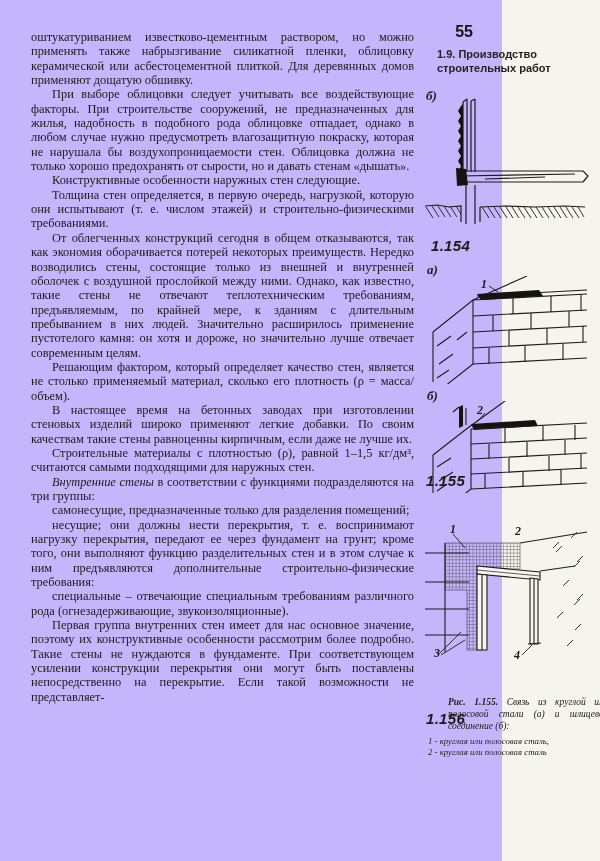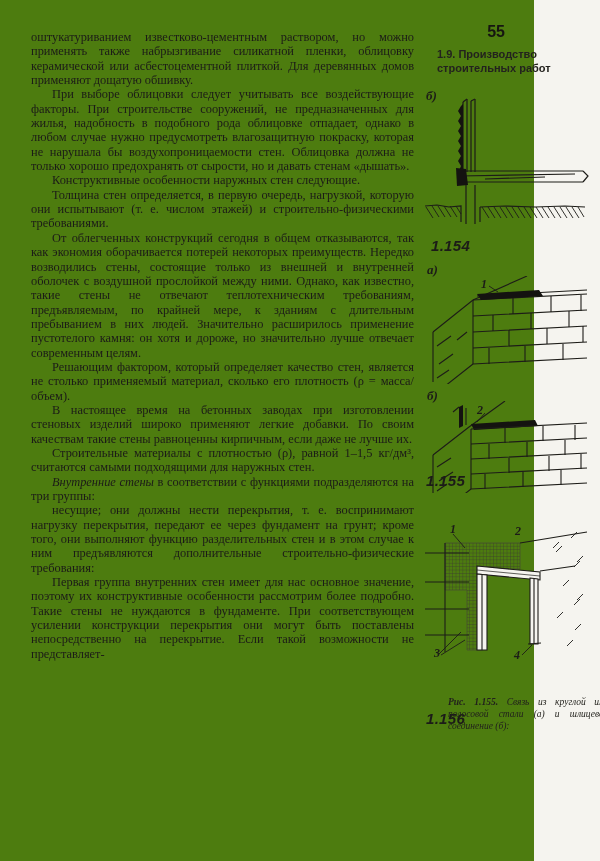--- a/index.html
+++ b/index.html
@@ -3,21 +3,21 @@
 <meta charset="utf-8">
 <style>
   html,body{margin:0;padding:0;}
   body{
     width:600px;height:861px;
     background:#f5f4ef;
     font-family:"Liberation Serif", serif;
     color:#1c1b18;
     overflow:hidden;
   }
-  .page{position:relative;width:502px;height:861px;background:#4d7c0f;padding-left:32px;}
+  .page{position:relative;width:502px;height:861px;background:#c4b5fd;}
 
   
   .text-col{
     position:absolute;left:31px;top:30px;width:383px;
   }
   .text-col p{
     margin:0;
     font-size:12.4px;line-height:14.35px;
     text-align:justify;
     text-indent:21px;
@@ -77,21 +77,23 @@
   <div class="text-col">
     <p class="cont">оштукатуриванием известково-цементным раствором, но можно применять также набрызгивание силикатной пленки, облицовку керамической или асбестоцементной плиткой. Для деревянных домов применяют дощатую обшивку.</p>
     <p>При выборе облицовки следует учитывать все воздействующие факторы. При строительстве сооружений, не предназначенных для жилья, надобность в подобного рода облицовке отпадает, однако в любом случае нужно предусмотреть влагозащитную покраску, которая не нарушала бы воздухопроницаемости стен. Облицовка должна не только хорошо предохранять от сырости, но и давать стенам «дышать».</p>
     <p>Конструктивные особенности наружных стен следующие.</p>
     <p>Толщина стен определяется, в первую очередь, нагрузкой, которую они испытывают (т. е. числом этажей) и строительно-физическими требованиями.</p>
     <p>От облегченных конструкций сегодня в общем отказываются, так как экономия оборачивается потерей некоторых преимуществ. Нередко возводились стены, состоящие только из внешней и внутренней оболочек с воздушной прослойкой между ними. Однако, как известно, такие стены не отвечают теплотехническим требованиям, предъявляемым, по крайней мере, к зданиям с длительным пребыванием в них людей. Значительно расширилось применение пустотелого камня: он хотя и дороже, но значительно лучше отвечает современным целям.</p>
     <p>Решающим фактором, который определяет качество стен, является не столько применяемый материал, сколько его плотность (ρ = масса/объем).</p>
     <p>В настоящее время на бетонных заводах при изготовлении стеновых изделий широко применяют легкие добавки. По своим качествам такие стены равноценны кирпичным, если даже не лучше их.</p>
     <p>Строительные материалы с плотностью (ρ), равной 1–1,5 кг/дм³, считаются самыми подходящими для наружных стен.</p>
     <p><span class="lead-italic">Внутренние стены</span><span> в соответствии с функциями подразделяются на три группы:</span></p>
+    <p>самонесущие, предназначенные только для разделения помещений;</p>
     <p>несущие; они должны нести перекрытия, т. е. воспринимают нагрузку перекрытия, передают ее через фундамент на грунт; кроме того, они выполняют функцию разделительных стен и в этом случае к ним предъявляются дополнительные строительно-физические требования:</p>
+    <p>специальные – отвечающие специальным требованиям различного рода (огнезадерживающие, звукоизоляционные).</p>
     <p>Первая группа внутренних стен имеет для нас основное значение, поэтому их конструктивные особенности рассмотрим более подробно. Такие стены не нуждаются в фундаменте. При соответствующем усилении конструкции перекрытия они могут быть поставлены непосредственно на перекрытие. Если такой возможности не представляет-</p>
   </div>
 
   <div class="page-number">55</div>
   <div class="section-header">1.9. Производство строительных работ</div>
 
   <span class="panel-label" style="left:426px;top:88px;">б)</span>
   <svg class="figure" style="left:425px;top:98px;" width="165" height="140" viewBox="0 0 165 140">
     <g stroke="#1d1c18" fill="none" stroke-width="1.2">
       <path d="M38 4V74 M42 1V74 M46 3V74 M50 1V74"></path>
@@ -175,14 +177,18 @@
   </svg>
   <span class="callout" style="left:450px;top:522px;">1</span>
   <span class="callout" style="left:515px;top:524px;">2</span>
   <span class="callout" style="left:434px;top:646px;">3</span>
   <span class="callout" style="left:514px;top:648px;">4</span>
   <span class="fig-number" style="left:426px;top:678px;margin-top:32px;">1.156</span>
 
   <div class="caption" style="top:697px;">
     <span class="cap-lead">Рис. 1.155.</span><span> Связь из круглой или полосовой стали (а) и шлицевое соединение (б):</span>
   </div>
+  <div class="legend" style="top:736px;">
+    <div>1 - круглая или полосовая сталь,</div>
+    <div>2 - круглая или полосовая сталь</div>
+  </div>
 
 </div>
 
 </body></html>

